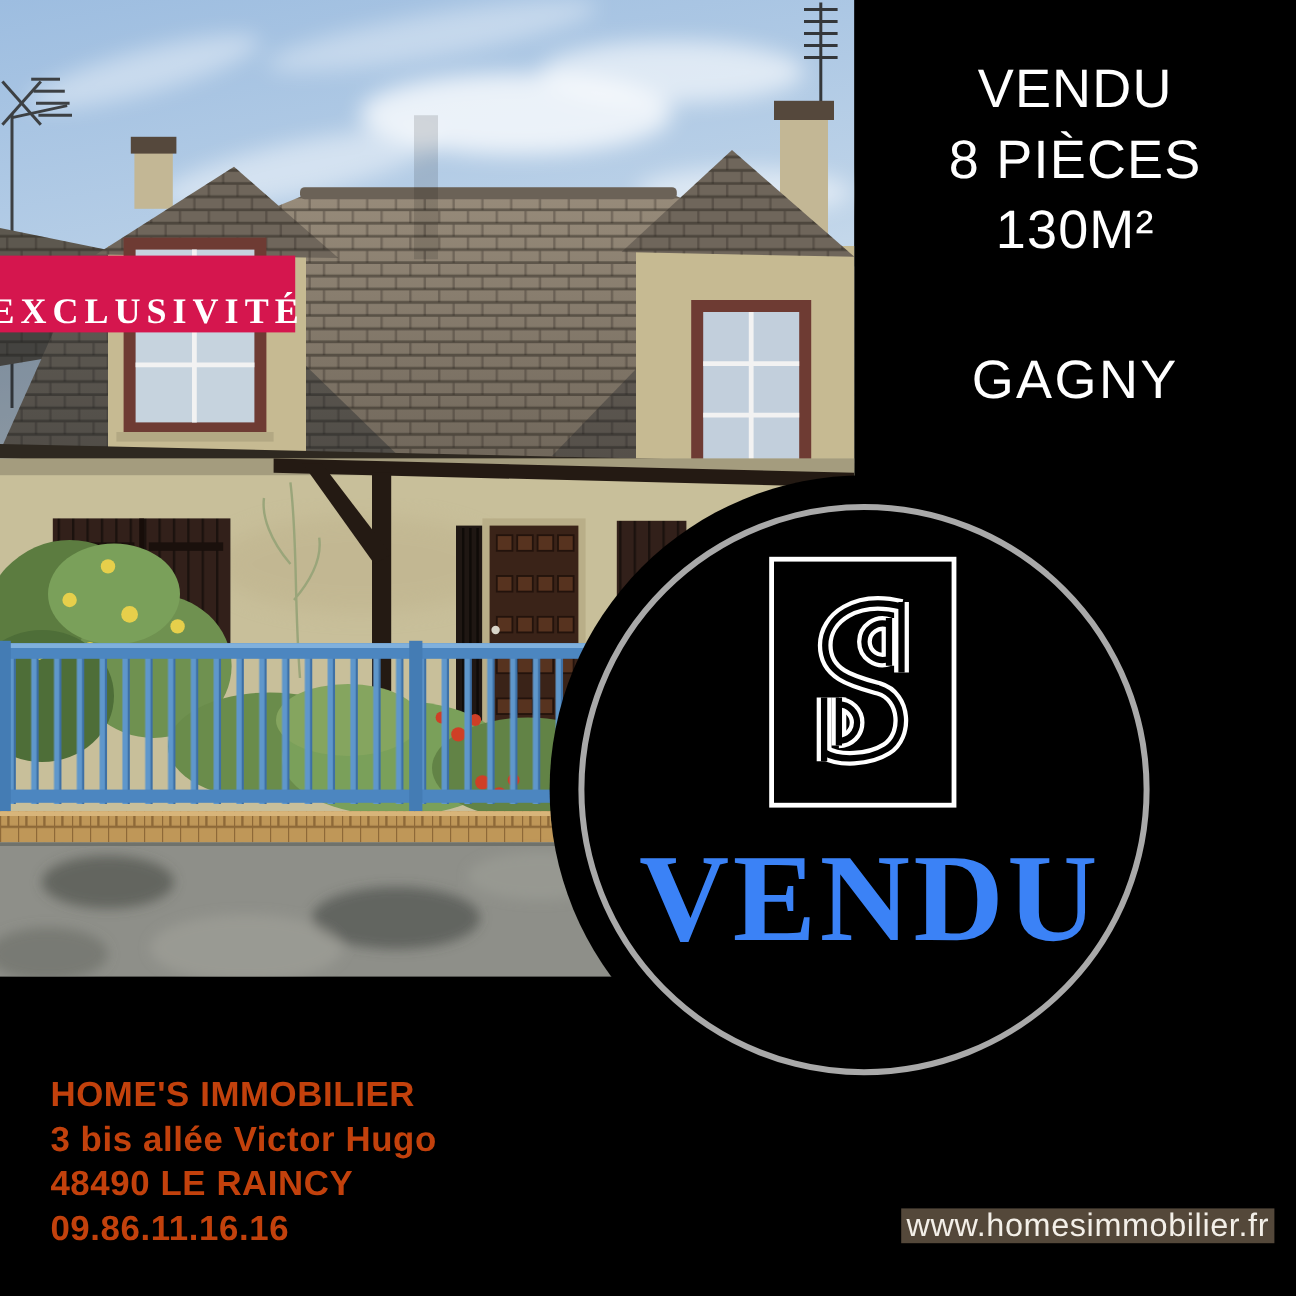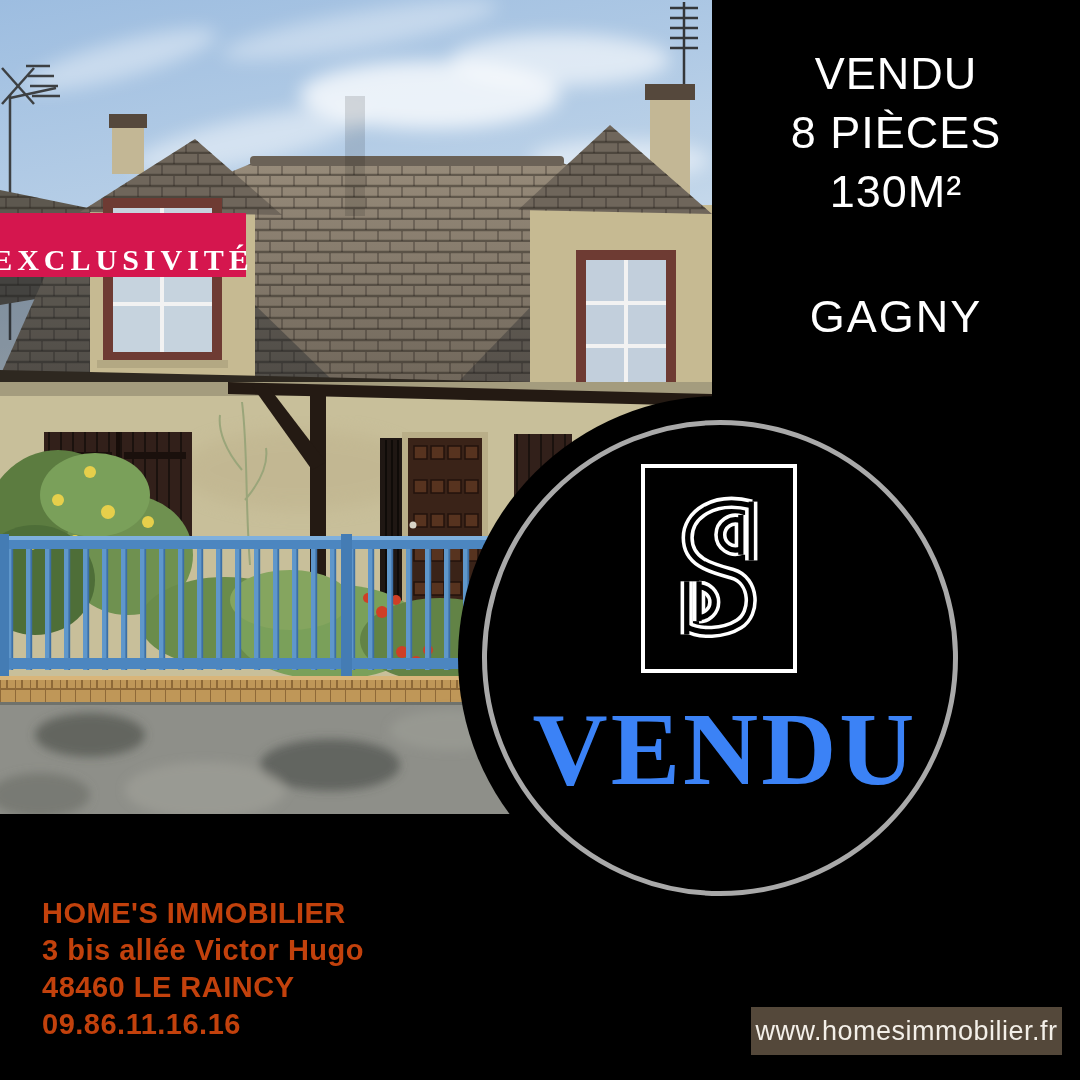--- a/index.html
+++ b/index.html
@@ -45,21 +45,21 @@
     font-family:"Liberation Serif",serif;font-weight:700;font-size:104px;
     color:#3b82f6;letter-spacing:3px;line-height:1;
   }
   
   .agency{
     position:absolute;left:42px;top:895px;color:#c2410c;
     font-size:29px;font-weight:700;line-height:37px;letter-spacing:0.5px;
   }
   
   .webbar{
-    position:absolute;left:751px;top:1007px;width:311px;height:48px;
+    position:absolute;left:751px;top:1007px;width:311px;height:29px;
     background:#54483a;display:flex;align-items:center;justify-content:center;
   }
   .webbar span{color:#f3efe8;font-size:27px;letter-spacing:0.5px;white-space:nowrap;}
 </style>
 </head>
 <body>
 
 <div class="canvas">
 
   <svg class="photo" viewBox="0 0 712 814" xmlns="http://www.w3.org/2000/svg">
@@ -331,21 +331,21 @@
         <path d="M57 124 A16 16 0 1 1 57 156"></path>
       </g>
     </svg>
   </div>
 
   <div class="vendu">VENDU</div>
 
   <div class="agency">
     <div>HOME'S IMMOBILIER</div>
     <div>3 bis allée Victor Hugo</div>
-    <div>48460 LE RAINCY</div>
+    <div>48490 LE RAINCY</div>
     <div>09.86.11.16.16</div>
   </div>
 
   <div class="webbar">
     <span>www.homesimmobilier.fr</span>
   </div>
 
 </div>
 
 </body></html>

